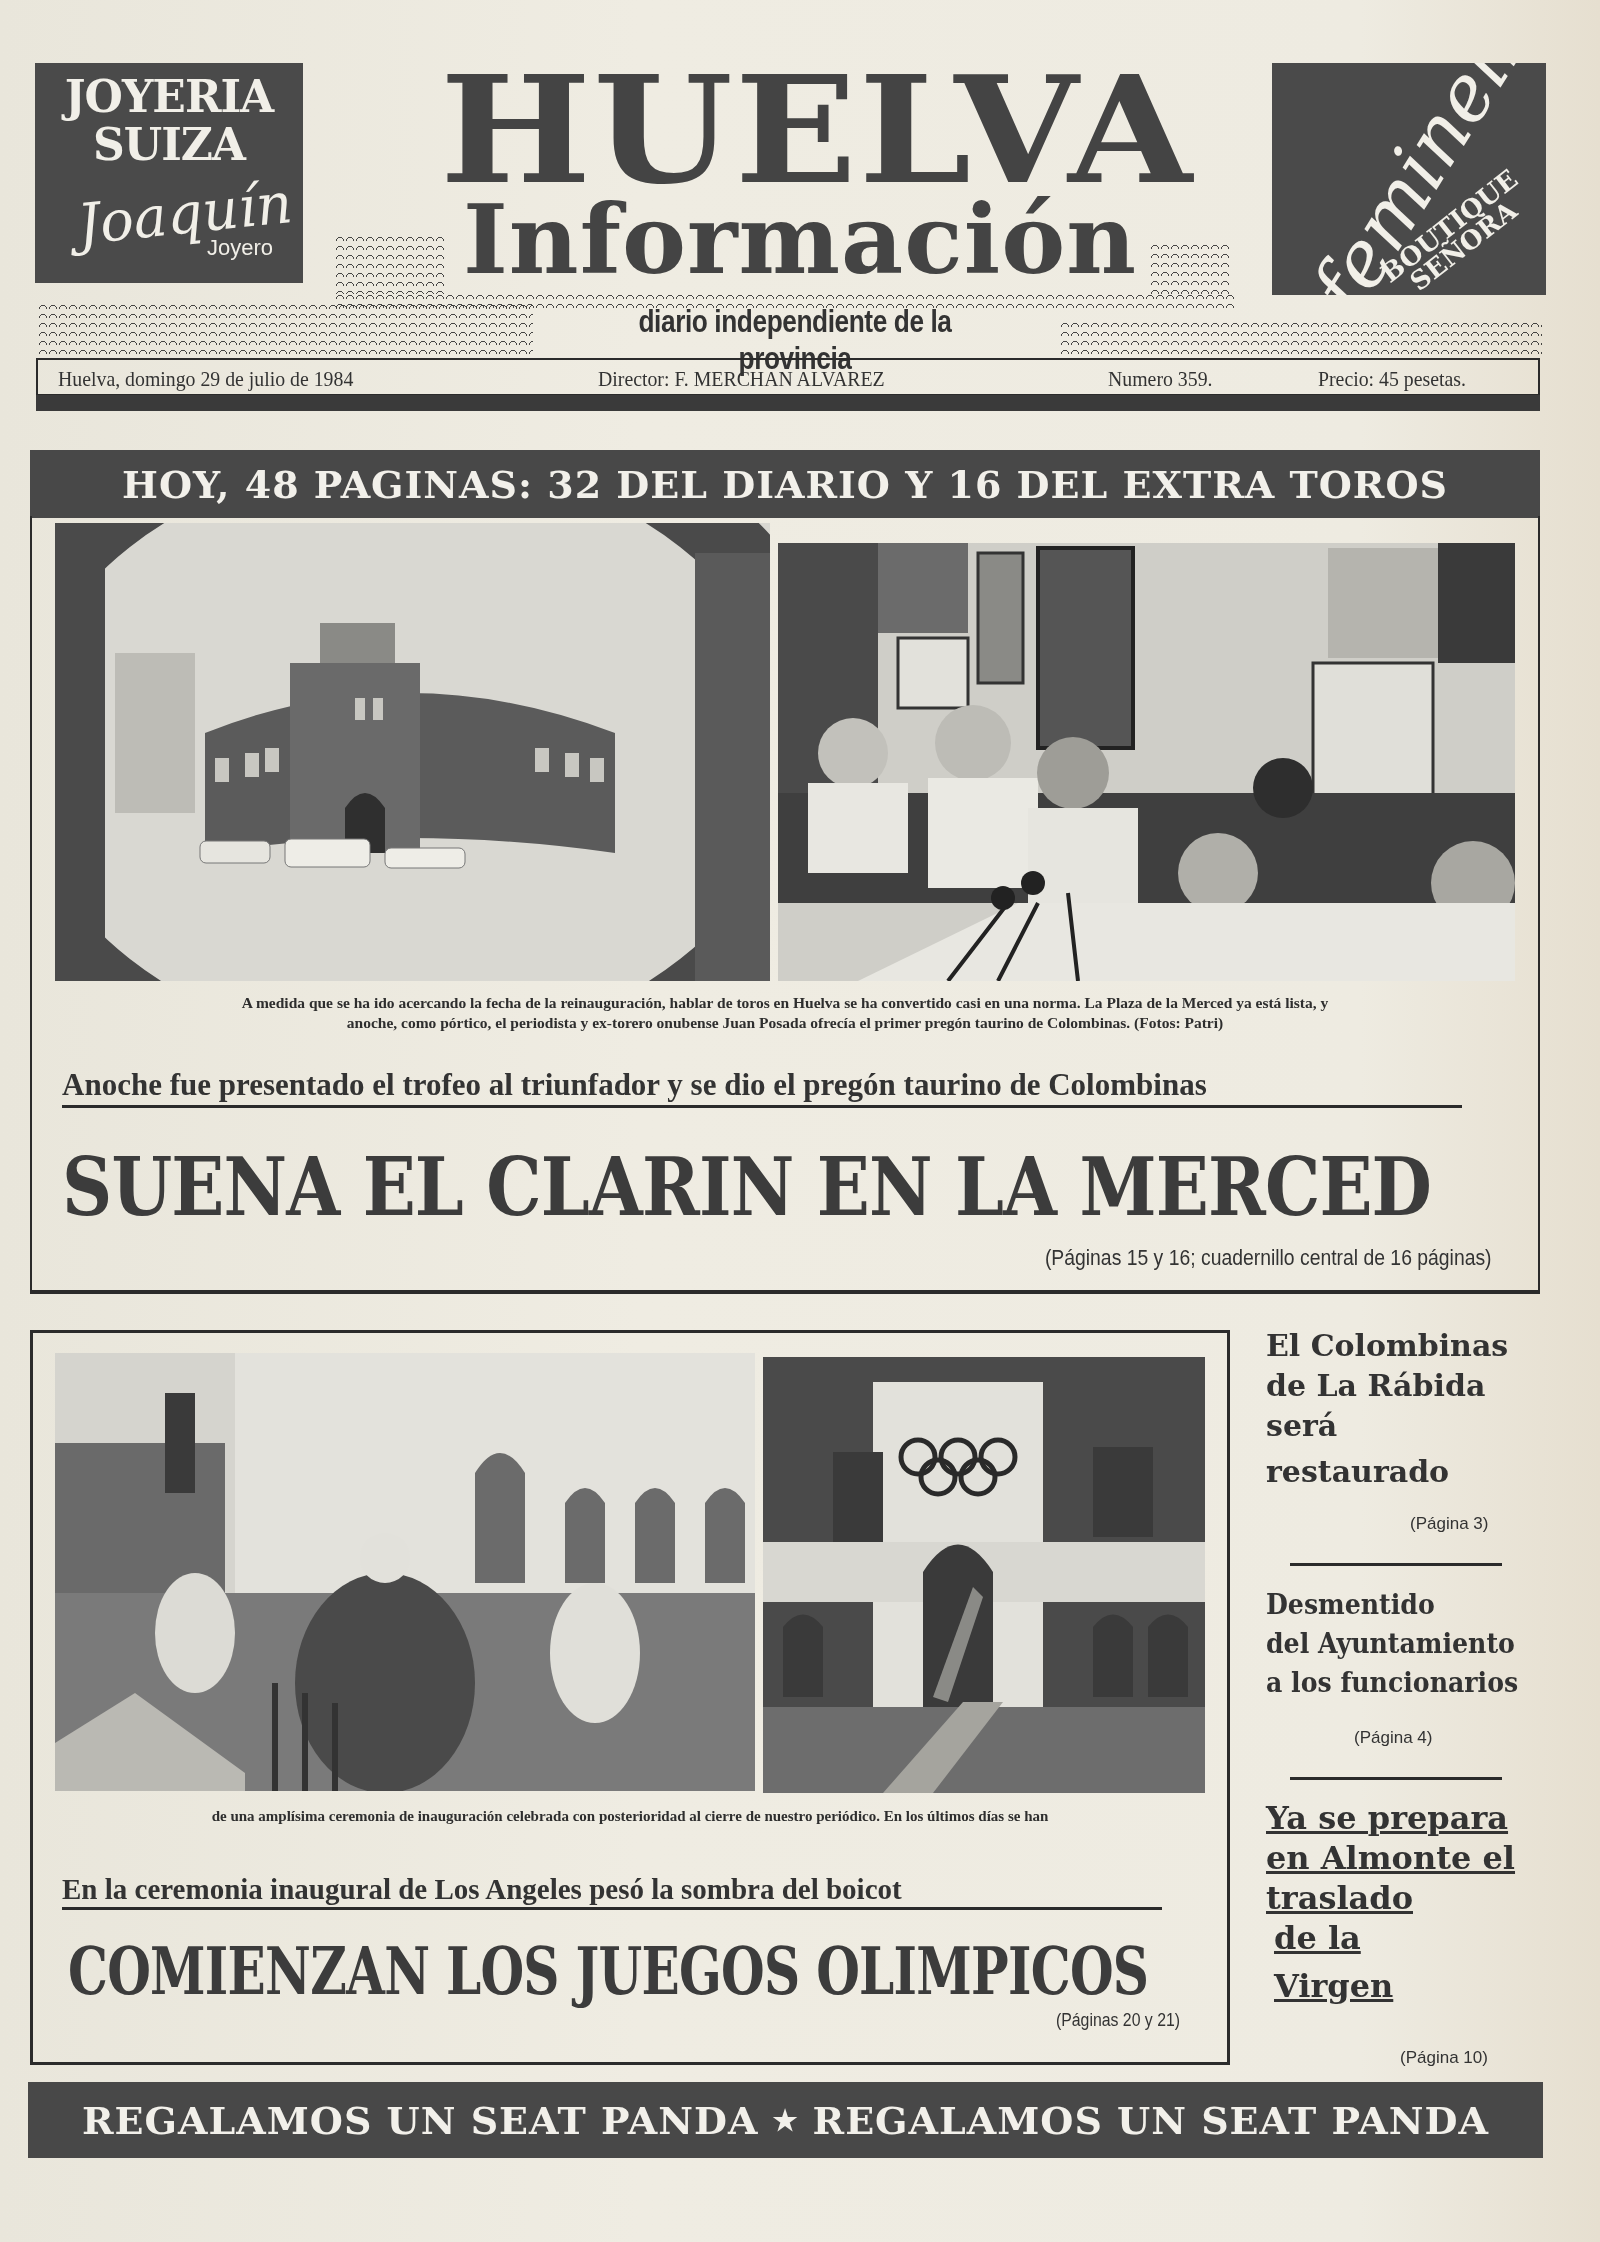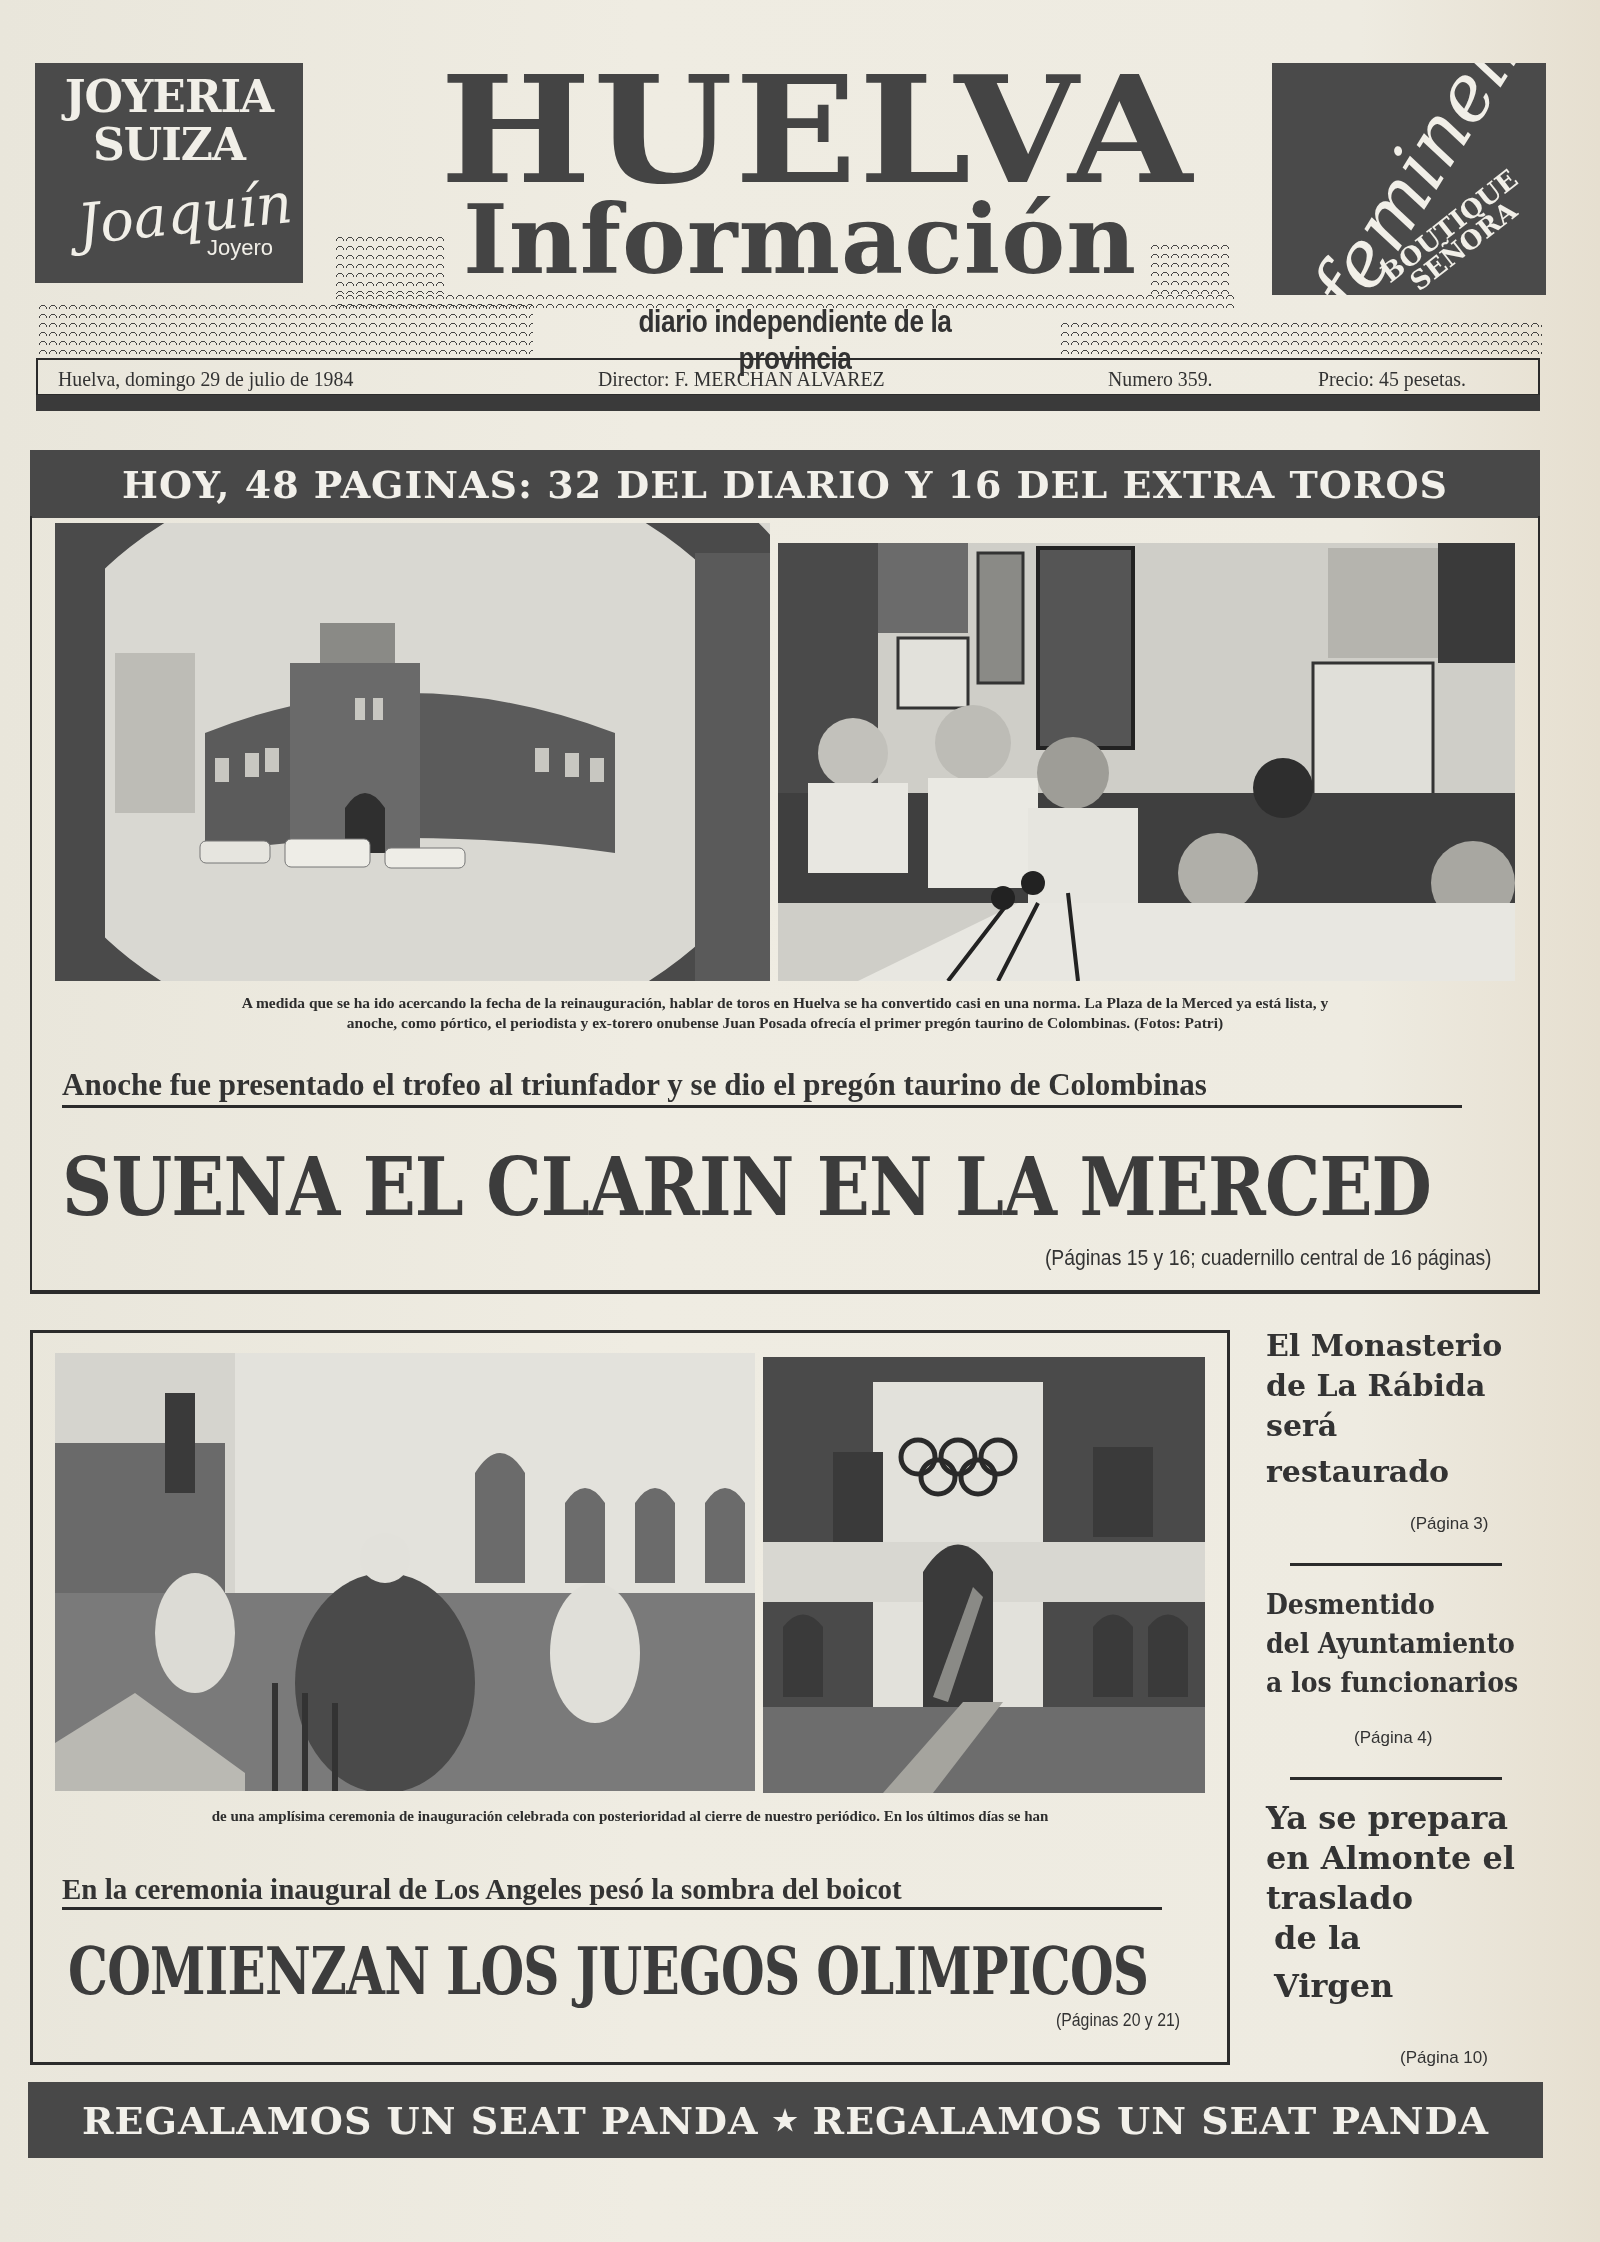--- a/index.html
+++ b/index.html
@@ -282,37 +282,37 @@
 
 <div class="caption" style="left:55px;top:1806px;width:1150px;font-size:15px;line-height:1.35;">
   <div>de una amplísima ceremonia de inauguración celebrada con posterioridad al cierre de nuestro periódico. En los últimos días se han</div>
 </div>
 
 <div class="kicker" style="left:62px;top:1873px;width:1100px;font-size:29px;padding-bottom:1px;">En la ceremonia inaugural de Los Angeles pesó la sombra del boicot</div>
 <div class="headline" style="left:68px;top:1932px;font-size:66px;transform:scaleX(0.76);transform-origin:left;">COMIENZAN LOS JUEGOS OLIMPICOS</div>
 <div class="pages-ref" style="right:420px;top:2010px;font-size:18px;">(Páginas 20 y 21)</div>
 
 <div class="side-head" style="top:1326px;font-size:30px;line-height:40px;">
-  <div>El Monasterio</div>
+  <div>El Colombinas</div>
   <div>de La Rábida</div>
   <div>será</div>
   <div style="margin-top:6px;">restaurado</div>
 </div>
 <div class="side-page" style="left:1410px;top:1514px;">(Página 3)</div>
 <div class="side-rule" style="top:1563px;"></div>
 
 <div class="side-head" style="top:1585px;font-size:28px;line-height:39px;transform:scaleX(0.9);transform-origin:left;">
   <div>Desmentido</div>
   <div>del Ayuntamiento</div>
   <div>a los funcionarios</div>
 </div>
 <div class="side-page" style="left:1354px;top:1728px;">(Página 4)</div>
 <div class="side-rule" style="top:1777px;"></div>
 
-<div class="side-head" style="top:1798px;font-size:32px;line-height:40px;">
+<div class="side-head" style="top:1798px;font-size:32px;line-height:40px;text-decoration:underline;">
   <div>Ya se prepara</div>
   <div>en Almonte el</div>
   <div>traslado</div>
   <div style="margin-top:0;padding-left:8px;">de la</div>
   <div style="margin-top:8px;padding-left:8px;">Virgen</div>
 </div>
 <div class="side-page" style="left:1400px;top:2048px;">(Página 10)</div>
 
 <div id="banner-bottom" class="banner">
   <span>REGALAMOS UN SEAT PANDA</span>

